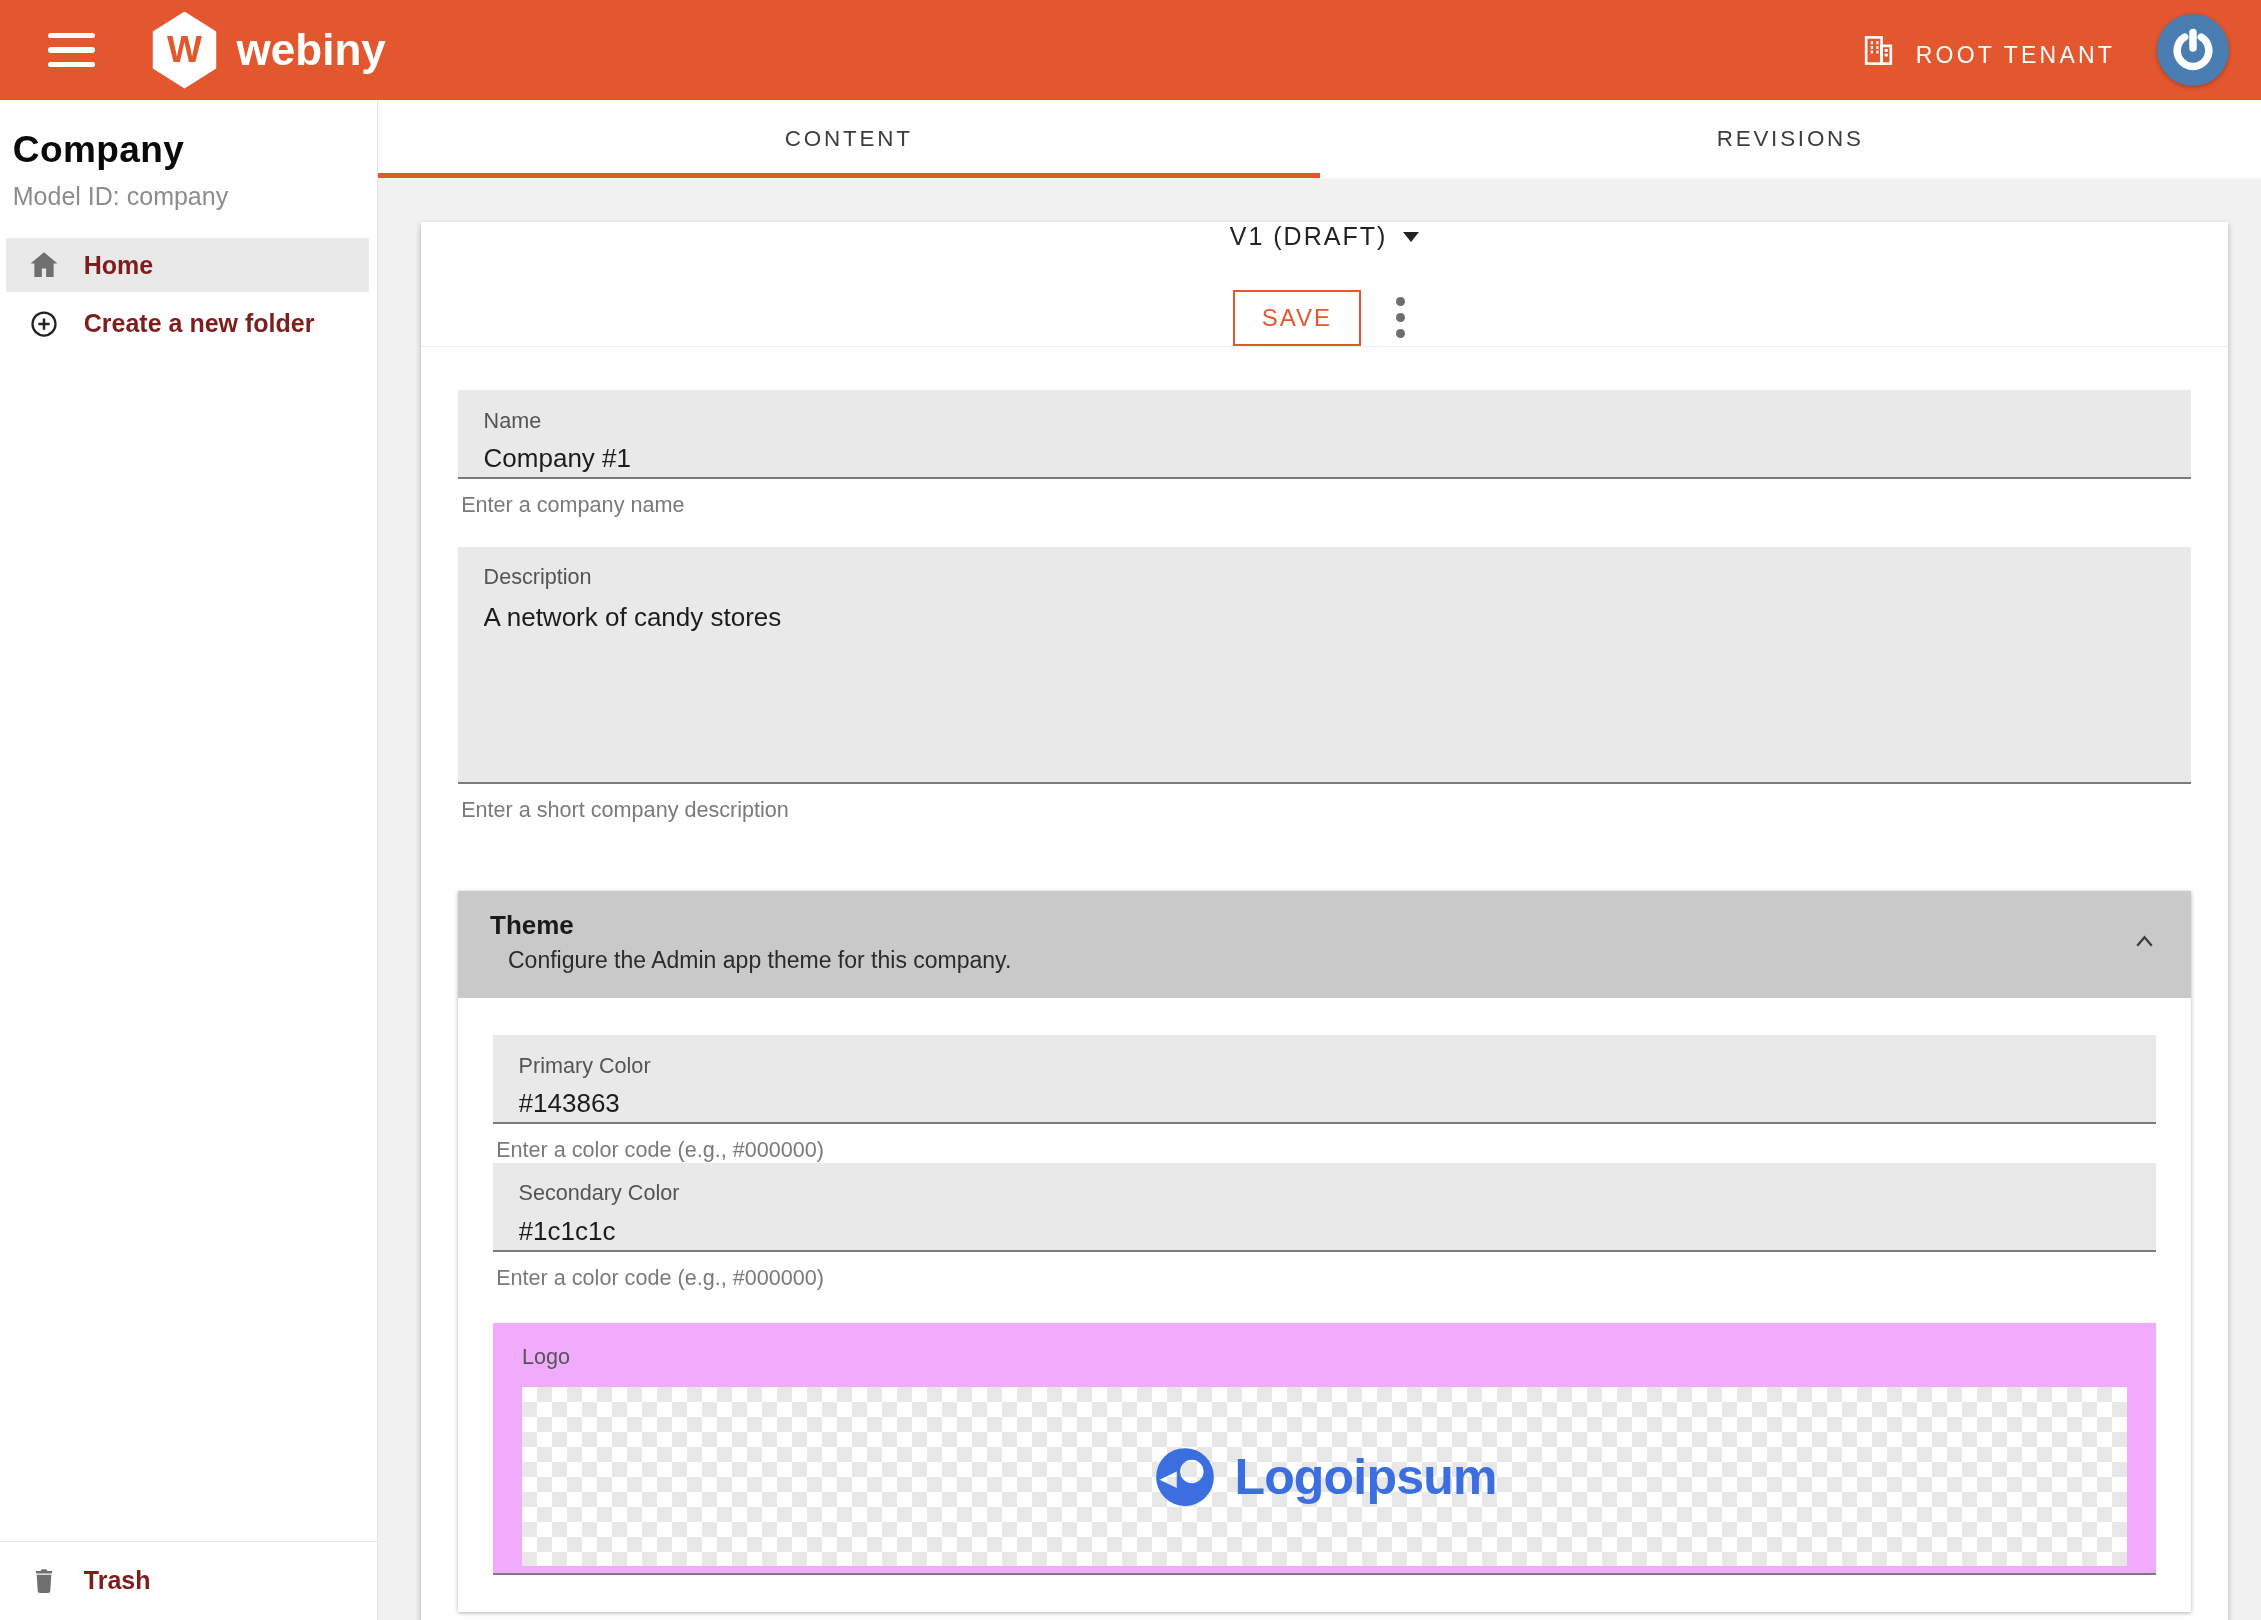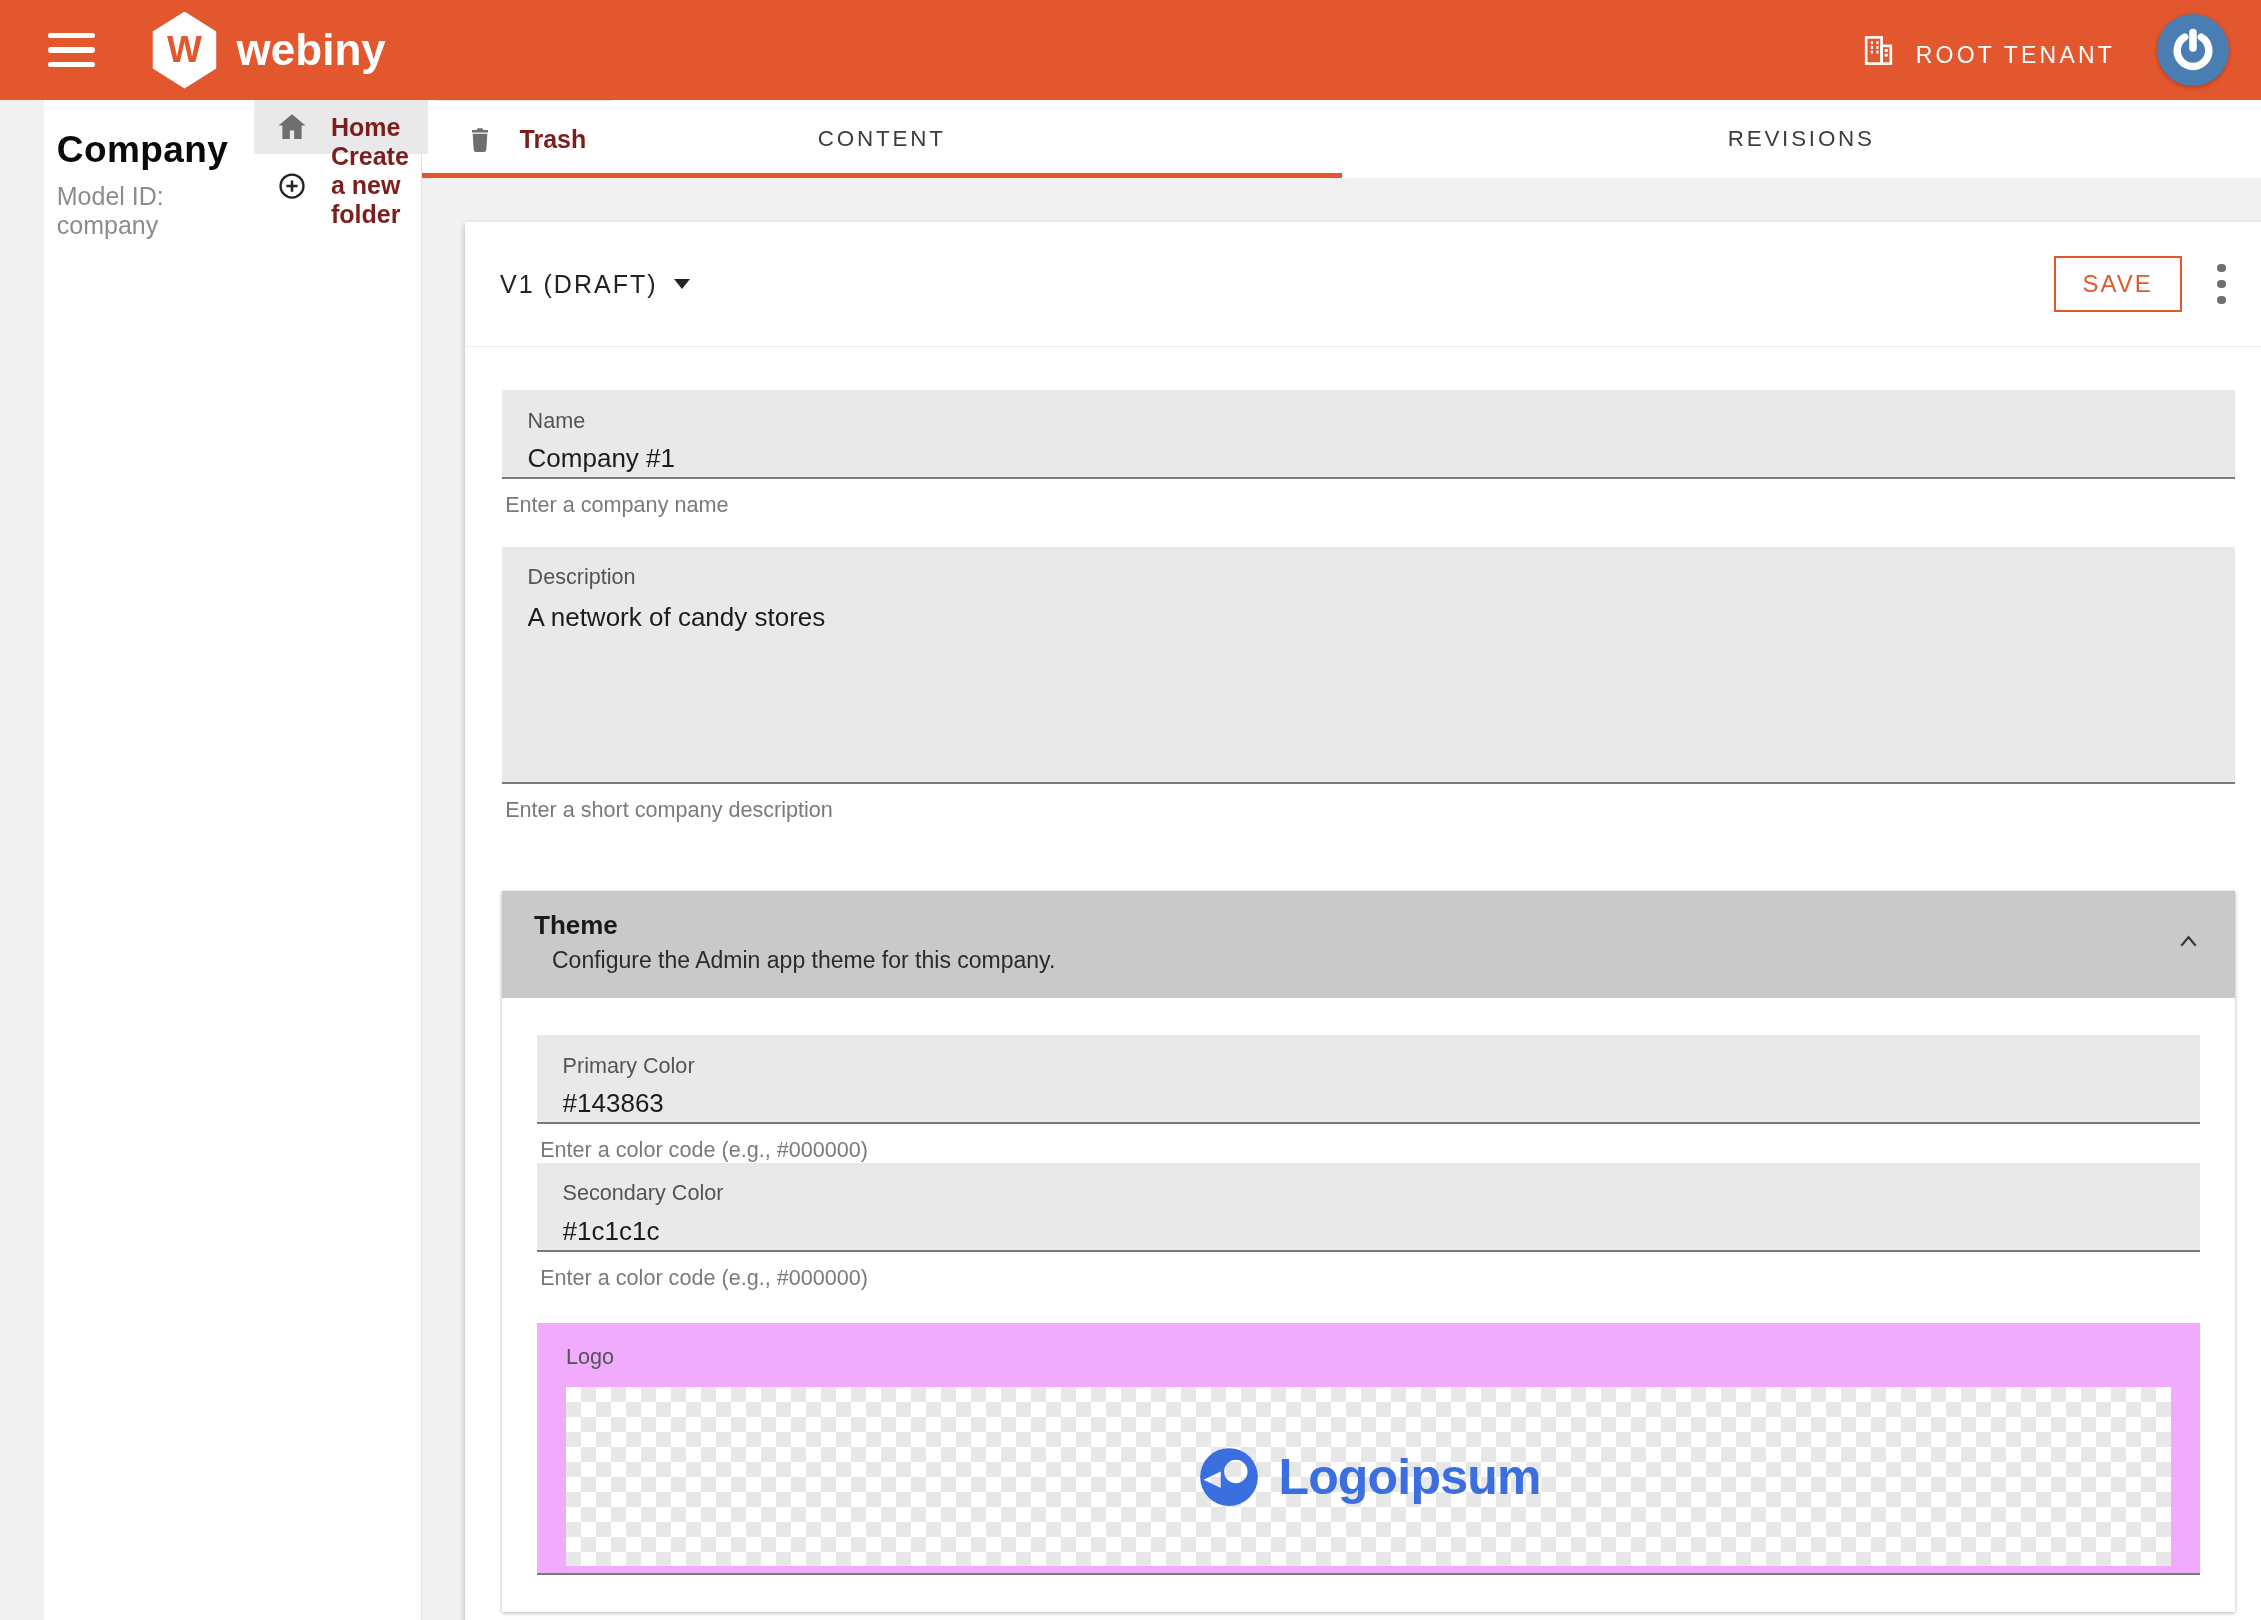--- a/index.html
+++ b/index.html
@@ -41,22 +41,22 @@
     box-shadow: 0 1.6px 4px rgba(0,0,0,.25);
   }
 
   
   .body-row { flex: 1; display: flex; min-height: 0; }
 
   
   .sidebar {
     width: 378px; flex: 0 0 378px; background: #ffffff;
     border-right: 1.6px solid #e3e3e3;
-    display: flex; flex-direction: row;
-    position: relative; z-index: 20; margin-left: 44px;
+    display: flex; flex-direction: column;
+    position: relative; z-index: 20;
   }
   .sidebar-head { padding: 29px 19px 27px 12.8px; }
   .sidebar-title { font-size: 37px; font-weight: 700; color: #0a0a0a; letter-spacing: 0.4px; }
   .model-id { margin-top: 11.2px; font-size: 25px; color: #8c8c8c; }
   .nav-item {
     height: 54px; display: flex; align-items: center; gap: 22.4px;
     padding: 0 19px 0 21px; margin: 0 8px 4.8px 6.4px;
     font-size: 25px; font-weight: 700; color: #7f1d1d;
     cursor: pointer; border-radius: 1.6px;
   }
@@ -79,20 +79,21 @@
 
   .content-scroll { flex: 1; background: #f1f1f1; overflow: hidden; }
   .card {
     width: 1807px; margin: 44px 0 0 43px; background: #ffffff;
     box-shadow: 0 1.6px 5.6px rgba(0,0,0,.28);
   }
   .card-header {
     height: 125px; padding: 0 35px 0 35px;
     display: flex; align-items: center; justify-content: space-between;
     border-bottom: 1.6px solid #ececec;
+    flex-direction: column;
   }
   .version-btn {
     display: flex; align-items: center; gap: 16px;
     background: none; border: none; cursor: pointer; font-family: inherit;
   }
   .version-label { font-size: 25px; letter-spacing: 2px; color: #232323; }
   .caret-down { width: 0; height: 0; border-left: 8.8px solid transparent; border-right: 8.8px solid transparent; border-top: 10.4px solid #232323; }
   .header-actions { display: flex; align-items: center; gap: 24px; }
   .save-btn {
     min-width: 108px; height: 56px; padding: 0 27px;

